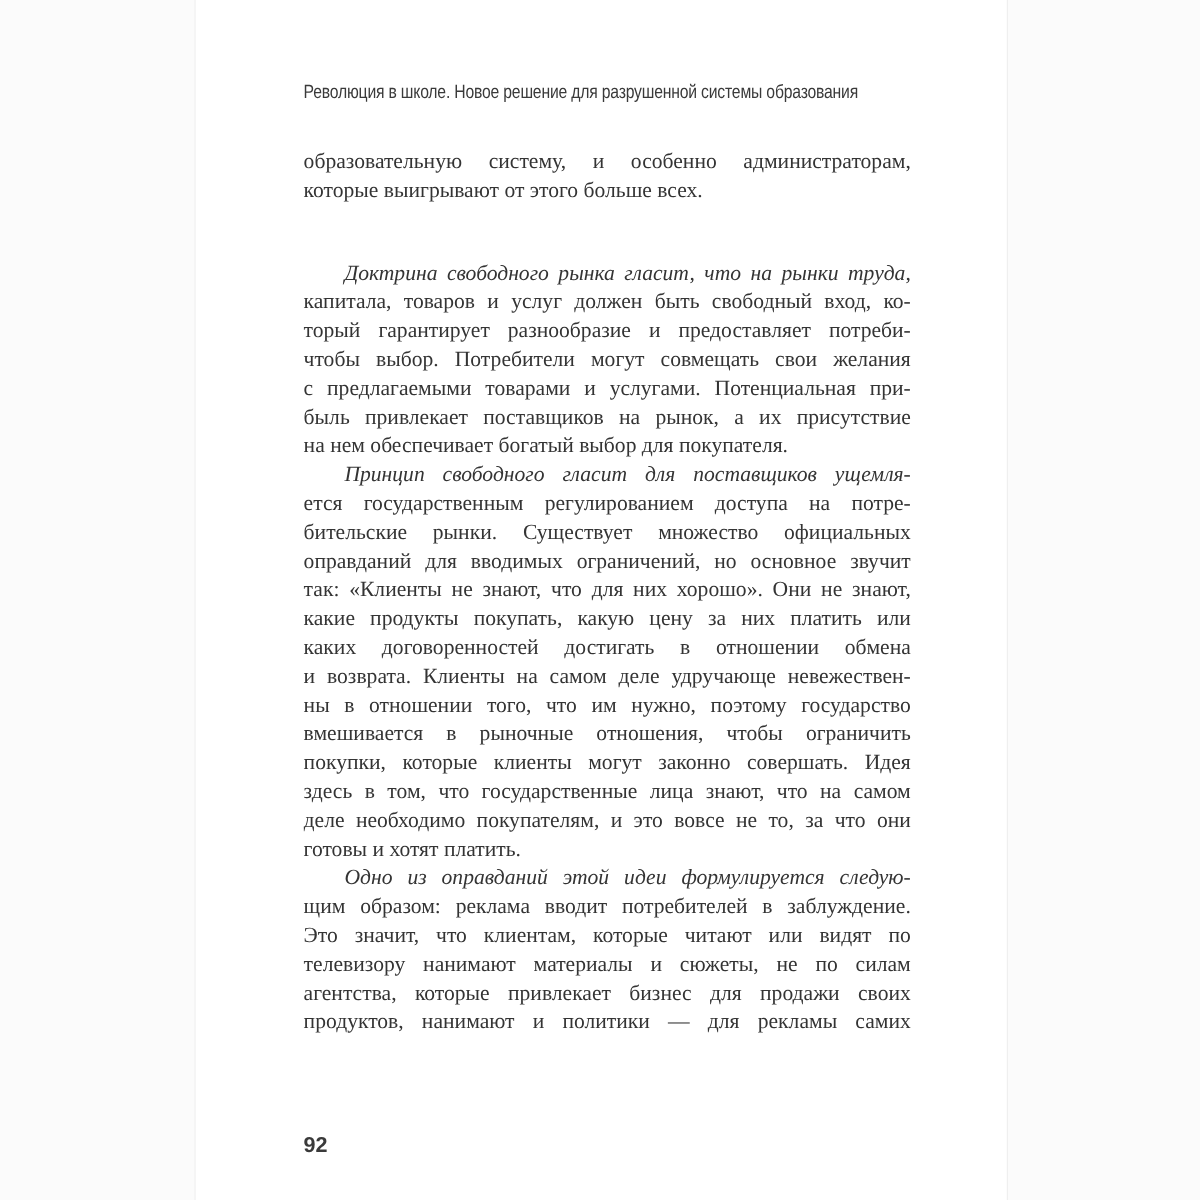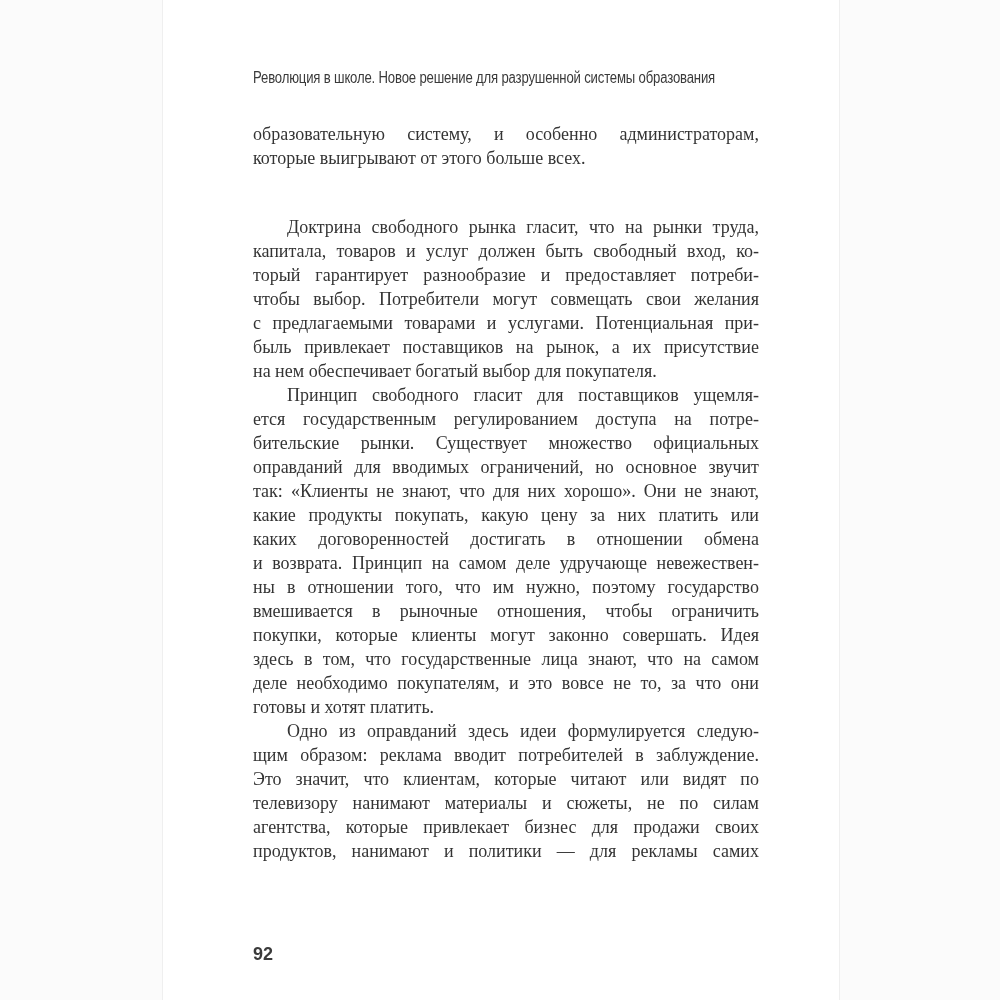--- a/index.html
+++ b/index.html
@@ -55,20 +55,21 @@
     text-align: justify;
     text-align-last: justify;
     height: 24px;
     overflow: hidden;
   }
   .line.last {
     text-align-last: left;
   }
   .para.indent .line:first-child {
     text-indent: 34px;
+    font-style: italic;
   }
   .folio {
     position: absolute;
     left: 90px;
     top: 942px;
     font-family: "Liberation Sans", sans-serif;
     font-weight: bold;
     font-size: 18px;
     line-height: 24px;
     color: #3a3a3a;
@@ -95,30 +96,30 @@
           <div class="line last">на нем обеспечивает богатый выбор для покупателя.</div>
         </div>
         <div class="para indent">
           <div class="line">Принцип свободного гласит для поставщиков ущемля-</div>
           <div class="line">ется государственным регулированием доступа на потре-</div>
           <div class="line">бительские рынки. Существует множество официальных</div>
           <div class="line">оправданий для вводимых ограничений, но основное звучит</div>
           <div class="line">так: «Клиенты не знают, что для них хорошо». Они не знают,</div>
           <div class="line">какие продукты покупать, какую цену за них платить или</div>
           <div class="line">каких договоренностей достигать в отношении обмена</div>
-          <div class="line">и возврата. Принцип на самом деле удручающе невежествен-</div>
+          <div class="line">и возврата. Клиенты на самом деле удручающе невежествен-</div>
           <div class="line">ны в отношении того, что им нужно, поэтому государство</div>
           <div class="line">вмешивается в рыночные отношения, чтобы ограничить</div>
           <div class="line">покупки, которые клиенты могут законно совершать. Идея</div>
           <div class="line">здесь в том, что государственные лица знают, что на самом</div>
           <div class="line">деле необходимо покупателям, и это вовсе не то, за что они</div>
           <div class="line last">готовы и хотят платить.</div>
         </div>
         <div class="para indent">
-          <div class="line">Одно из оправданий здесь идеи формулируется следую-</div>
+          <div class="line">Одно из оправданий этой идеи формулируется следую-</div>
           <div class="line">щим образом: реклама вводит потребителей в заблуждение.</div>
           <div class="line">Это значит, что клиентам, которые читают или видят по</div>
           <div class="line">телевизору нанимают материалы и сюжеты, не по силам</div>
           <div class="line">агентства, которые привлекает бизнес для продажи своих</div>
           <div class="line">продуктов, нанимают и политики — для рекламы самих</div>
         </div>
       </div>
     <div class="folio">92</div>
   </div>
 </div>

